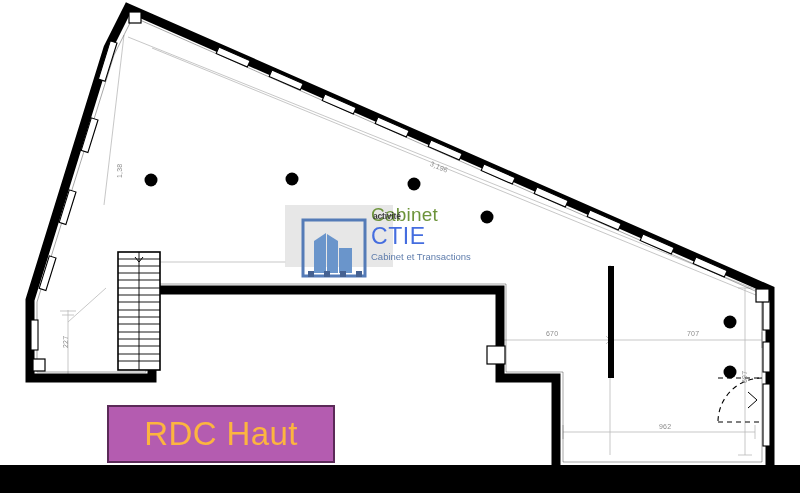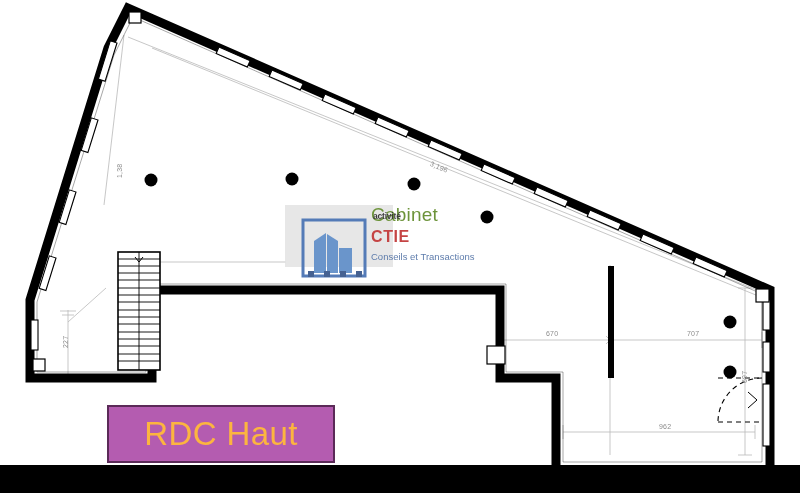--- a/index.html
+++ b/index.html
@@ -33,21 +33,21 @@
   }
   .logo-activite{
     position:absolute;left:0px;top:6px;font-size:8.5px;font-weight:bold;color:#111;
     letter-spacing:-.2px;
   }
   .logo-cabinet{
     font-size:19px;color:#4d7c0f;letter-spacing:.2px;line-height:20px;
     margin-left:-2px;
   }
   .logo-ctie{
-    font-size:16px;font-weight:bold;color:#b91c1c;letter-spacing:.6px;line-height:23px;
+    font-size:23px;font-weight:normal;color:#1d4ed8;letter-spacing:.6px;line-height:23px;
     margin-left:-2px;
   }
   .logo-tag{
     font-size:9.5px;color:#3a5f99;line-height:11.5px;margin-top:3px;margin-left:-2px;
     white-space:nowrap;
   }
 
   
   .rdc-badge{
     position:absolute;left:107px;top:405px;width:228px;height:58px;
@@ -250,21 +250,21 @@
       <polygon points="39,56 39,31 52,31 52,56" fill="#4a7ec0"></polygon>
       <rect x="8" y="54" width="6" height="6" fill="#1d3f7a"></rect>
       <rect x="24" y="54" width="6" height="6" fill="#1d3f7a"></rect>
       <rect x="40" y="54" width="6" height="6" fill="#1d3f7a"></rect>
       <rect x="56" y="54" width="6" height="6" fill="#1d3f7a"></rect>
     </svg>
     <div class="logo-text">
       <div class="logo-activite">activité</div>
       <div class="logo-cabinet">Cabinet</div>
       <div class="logo-ctie">CTIE</div>
-      <div class="logo-tag">Conseils et Transactions</div>
+      <div class="logo-tag">Cabinet et Transactions</div>
     </div>
   </div>
 
   <div class="rdc-badge">
     <span>RDC Haut</span>
   </div>
 
   <div class="bottom-bar"></div>
 
 </div>

